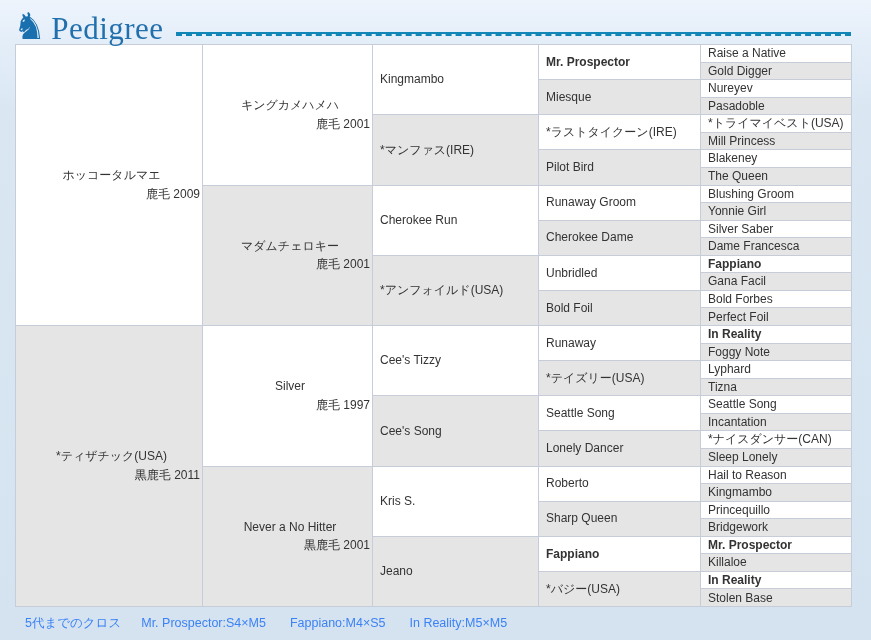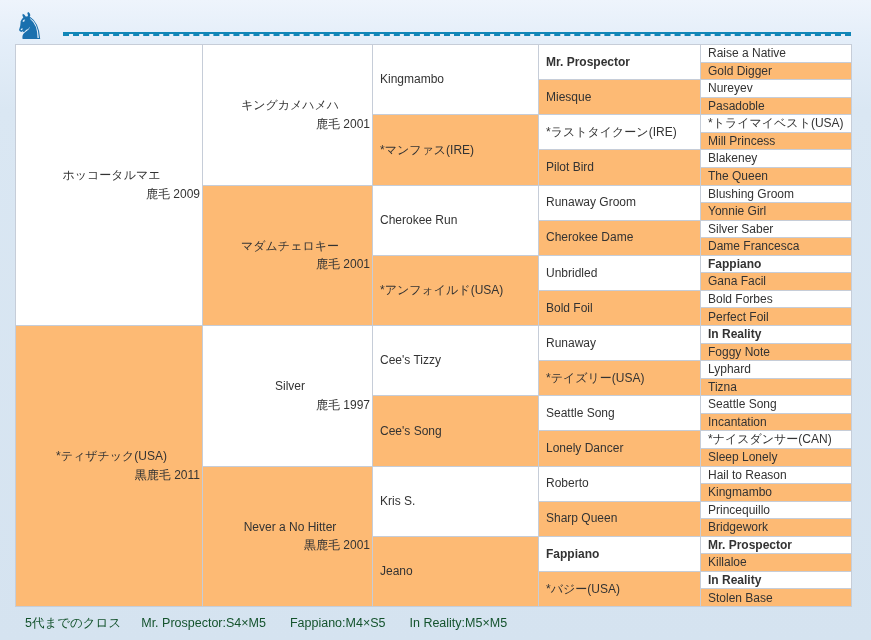--- a/index.html
+++ b/index.html
@@ -15,34 +15,35 @@
   .ttl  { font-family:"Liberation Serif","DejaVu Serif",serif; font-size:31px; line-height:1;
           color:#2170ad; letter-spacing:0.5px; }
   .rule { flex:1; height:4px; margin:0 0 8px 12px;
           border-top:2px solid #1186b7; border-bottom:2px dashed #1186b7; }
 
   table.ped { margin-left:15px; width:836px; height:563px;
               border-collapse:collapse; table-layout:fixed; }
   .ped td { border:1px solid #c6cdd8; font-size:12px; line-height:1.2; color:#333;
             padding:0 2px 0 7px; vertical-align:middle; overflow:hidden; white-space:nowrap; }
   .w { background:#ffffff; }
-  .b { background:#fdba74; }
+  .b { background:#e5e5e5; }
   .em { font-weight:bold; color:#000; }
   .nm { line-height:1.55;text-align:center; }
   .dt { line-height:1.55;text-align:right; }
 
-  .foot { margin:8px 0 15px 25px; font-size:12.5px; color:#14532d; }
+  .foot { margin:8px 0 15px 25px; font-size:12.5px; color:#3b82f6; }
   .foot .lbl { margin-right:20px; }
   .foot .itm { margin-right:24px; }
 </style>
 </head>
 <body>
 
 <div class="hdr">
   <span class="horse">♞</span>
+  <span class="ttl">Pedigree</span>
   <span class="rule"></span>
 </div>
 
 <table class="ped">
   <colgroup>
     <col style="width:187px">
       <col style="width:170px">
       <col style="width:166px">
       <col style="width:162px">
       <col style="width:151px">

